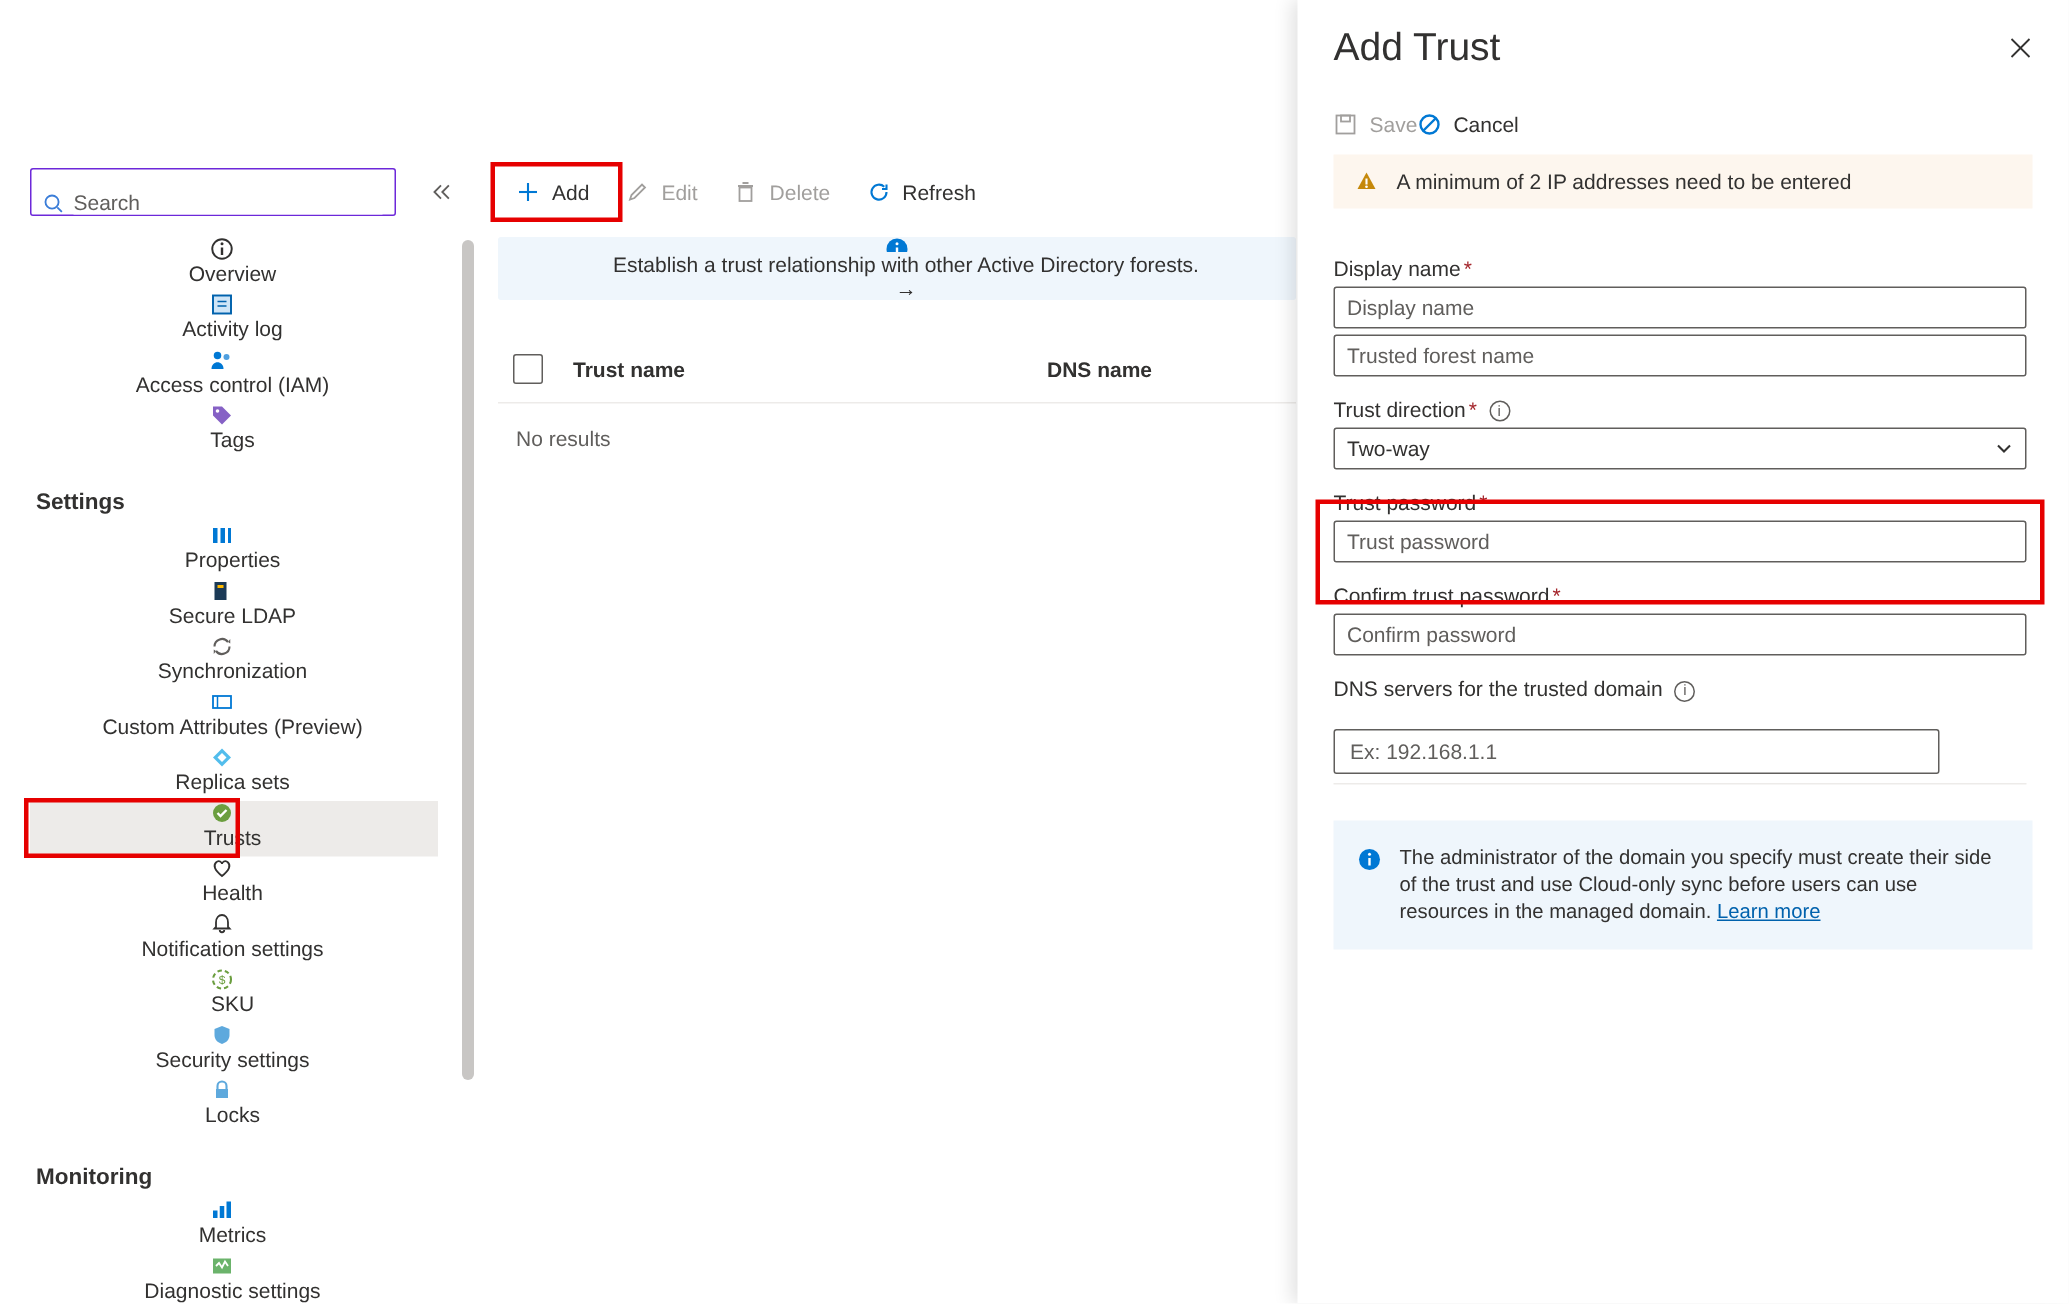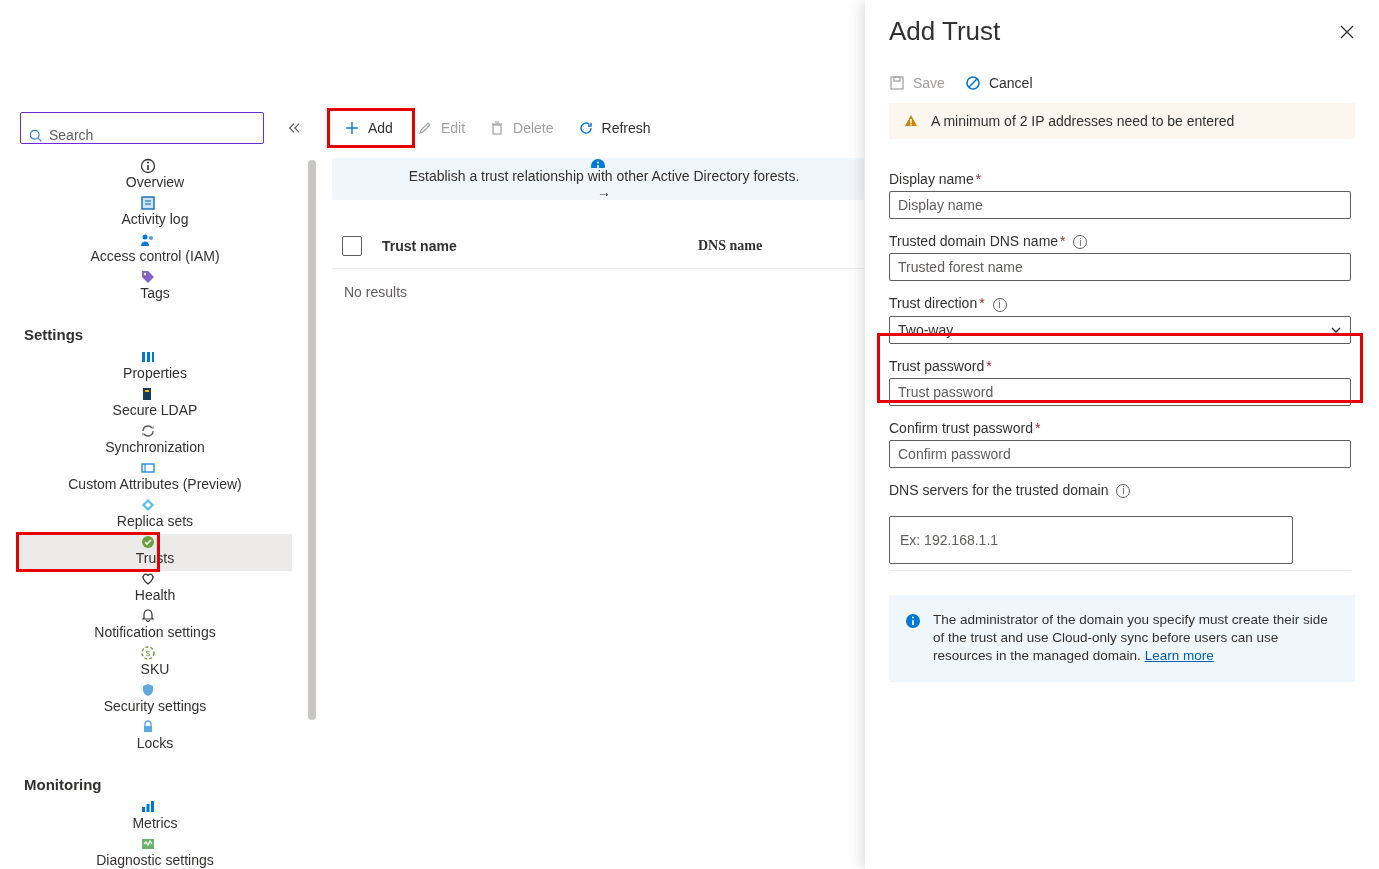--- a/index.html
+++ b/index.html
@@ -170,21 +170,21 @@
 }
 .table-header .cb {
   width: 20px; height:20px;
   border: 1px solid #605e5c;
   border-radius: 2px;
   margin-left:10px;
   margin-right: 20px;
 }
 .th { font-weight:600; }
 .th.trust { width: 316px; }
-.th.dns { flex:1;font-family:Liberation Serif, serif; }
+.th.dns { flex:1; }
 .no-results {
   position:absolute;
   left: 344px;
   top: 284px;
   color: #605e5c;
 }
 
 
 .panel {
   position: absolute;
@@ -201,21 +201,20 @@
   display:flex;
   align-items:flex-start;
   justify-content:space-between;
 }
 .panel-title { font-size: 26px; font-weight: 400; }
 .close-x { cursor:pointer; width:16px;height:16px; margin-top:8px; }
 .panel-actions {
   padding: 28px 24px 12px 24px;
   display:flex;
   align-items:center;
-  gap: 20px;
 }
 .pa-btn { display:flex;align-items:center;gap:8px;cursor:pointer; }
 .pa-btn.disabled { color:#a19f9d; cursor:default;}
 .panel-warn {
   margin: 0 24px;
   background: #fdf6ee;
   padding: 10px 14px;
   display:flex;
   align-items:center;
   gap: 12px;
@@ -251,21 +250,21 @@
   border-radius: 2px;
   margin-top: 4px;
   padding: 0 8px;
   display:flex;
   align-items:center;
   justify-content:space-between;
   cursor:pointer;
 }
 .dns-input {
   width: 404px;
-  height:48px;
+  height:30px;
   border:1px solid #605e5c;
   border-radius:2px;
   padding:0 10px;
   margin-top: 18px;
   font-size:14px;
 }
 .dns-input::placeholder{color:#605e5c;}
 .dns-sep {
   margin-top:6px;
   border-top:1px solid #edebe9;
@@ -553,21 +552,20 @@
         <rect x="7.3" y="6" width="1.4" height="4" fill="#fff"></rect>
         <circle cx="8" cy="11.5" r="0.9" fill="#fff"></circle>
       </svg>
     <span>A minimum of 2 IP addresses need to be entered</span>
   </div>
 
   <div class="panel-body">
     <label class="fld-label"><span>Display name</span><span class="req">*</span></label>
     <input class="fld-input" placeholder="Display name" style="">
 
-    <label class="fld-label"><span>Trusted domain DNS name</span><span class="req">*</span> <span class="info-i">i</span></label>
     <input class="fld-input" placeholder="Trusted forest name" style="">
 
     <label class="fld-label"><span>Trust direction</span><span class="req">*</span> <span class="info-i">i</span></label>
     <div class="fld-select">
       <span>Two-way</span>
       <svg width="12" height="12">
           <path d="M2 4l4 4 4-4" stroke="#323130" stroke-width="1.4" fill="none"></path>
         </svg>
     </div>
 

